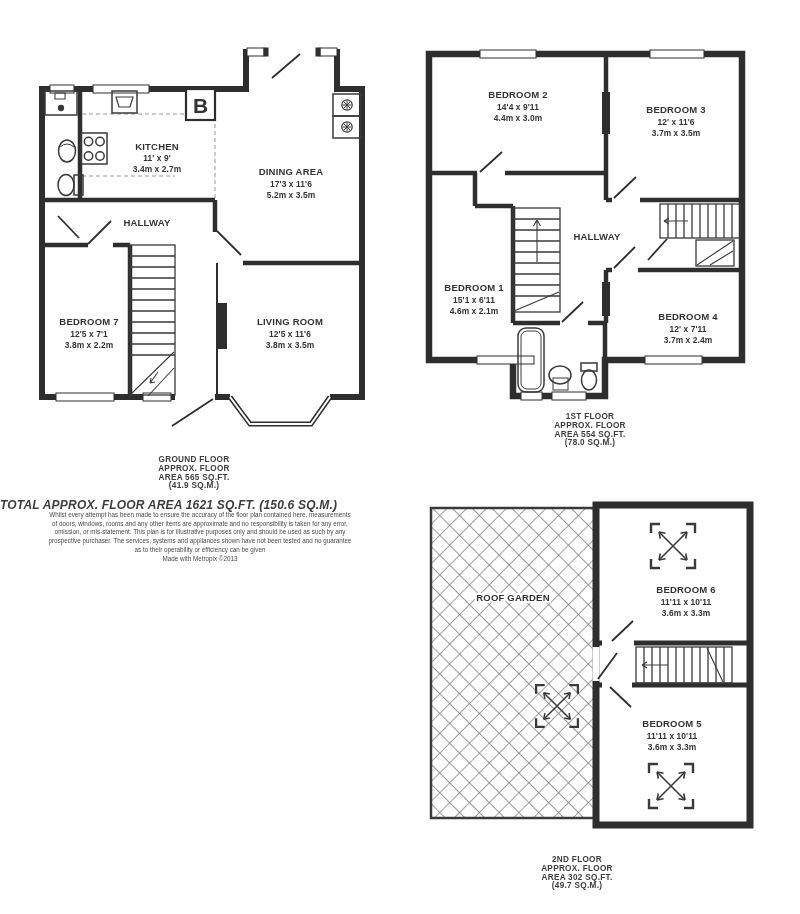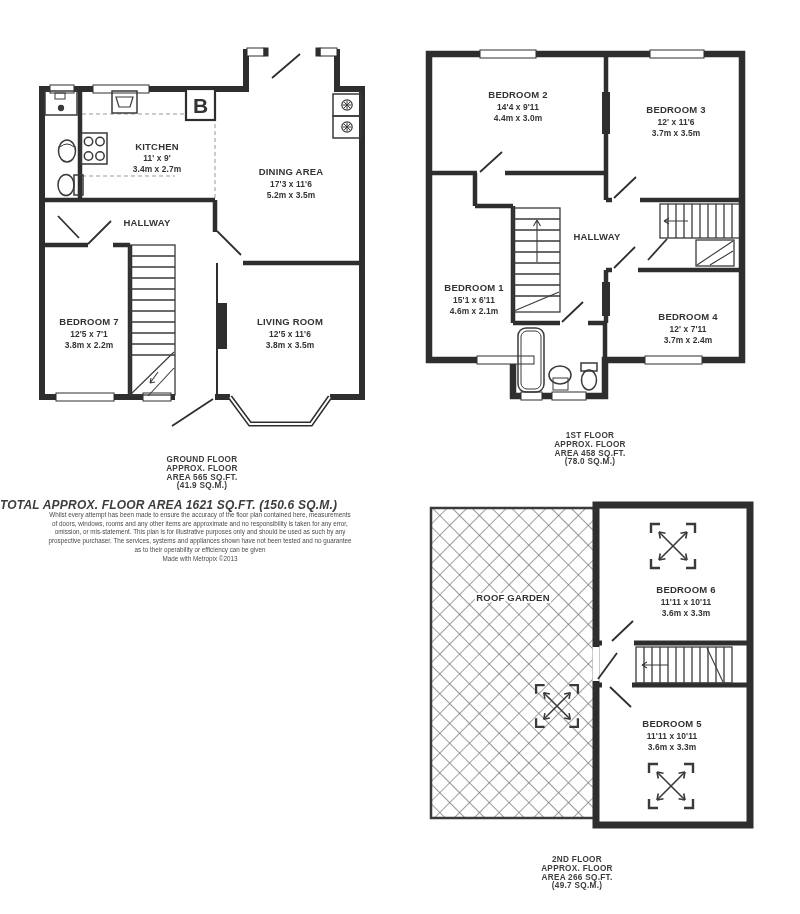--- a/index.html
+++ b/index.html
@@ -283,45 +283,45 @@
       <text class="room-dim" x="266" y="109.5">11'11 x 10'11</text>
       <text class="room-dim" x="266" y="121">3.6m x 3.3m</text>
     </g>
     <g>
       <text class="room-name" x="252" y="232">BEDROOM 5</text>
       <text class="room-dim" x="252" y="243.5">11'11 x 10'11</text>
       <text class="room-dim" x="252" y="255">3.6m x 3.3m</text>
     </g>
   </svg>
 
-  <div class="caption" style="left:52px;top:456px;width:300px;">
+  <div class="caption" style="left:44px;top:456px;width:300px;">
     <span>GROUND FLOOR</span>
     <span>APPROX. FLOOR</span>
     <span>AREA 565 SQ.FT.</span>
     <span>(41.9 SQ.M.)</span>
   </div>
 
   <div class="total-line" style="left:0;top:498px;width:408px;">TOTAL APPROX. FLOOR AREA 1621 SQ.FT. (150.6 SQ.M.)</div>
 
   <div class="disclaimer" style="left:0;top:511px;width:400px;">
     <span>Whilst every attempt has been made to ensure the accuracy of the floor plan contained here, measurements</span>
     <span>of doors, windows, rooms and any other items are approximate and no responsibility is taken for any error,</span>
     <span>omission, or mis-statement. This plan is for illustrative purposes only and should be used as such by any</span>
     <span>prospective purchaser. The services, systems and appliances shown have not been tested and no guarantee</span>
     <span>as to their operability or efficiency can be given</span>
     <span>Made with Metropix ©2013</span>
   </div>
 
-  <div class="caption" style="left:490px;top:432px;width:200px;">
+  <div class="caption" style="left:490px;top:413px;width:200px;">
     <span>1ST FLOOR</span>
     <span>APPROX. FLOOR</span>
-    <span>AREA 458 SQ.FT.</span>
+    <span>AREA 554 SQ.FT.</span>
     <span>(78.0 SQ.M.)</span>
   </div>
 
   <div class="caption" style="left:477px;top:856px;width:200px;">
     <span>2ND FLOOR</span>
     <span>APPROX. FLOOR</span>
-    <span>AREA 266 SQ.FT.</span>
+    <span>AREA 302 SQ.FT.</span>
     <span>(49.7 SQ.M.)</span>
   </div>
 
 </div>
 
 </body></html>

